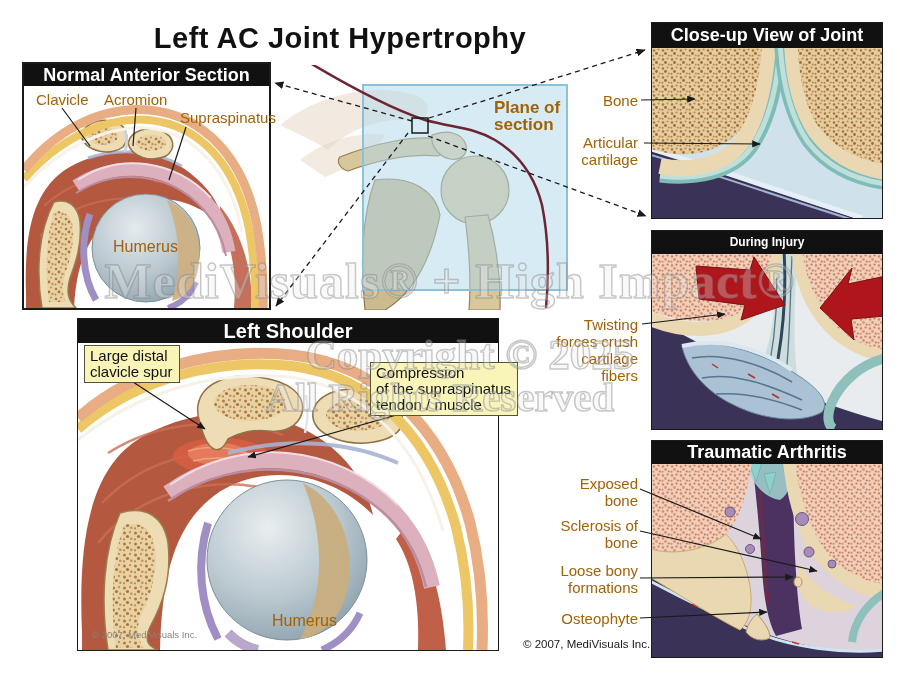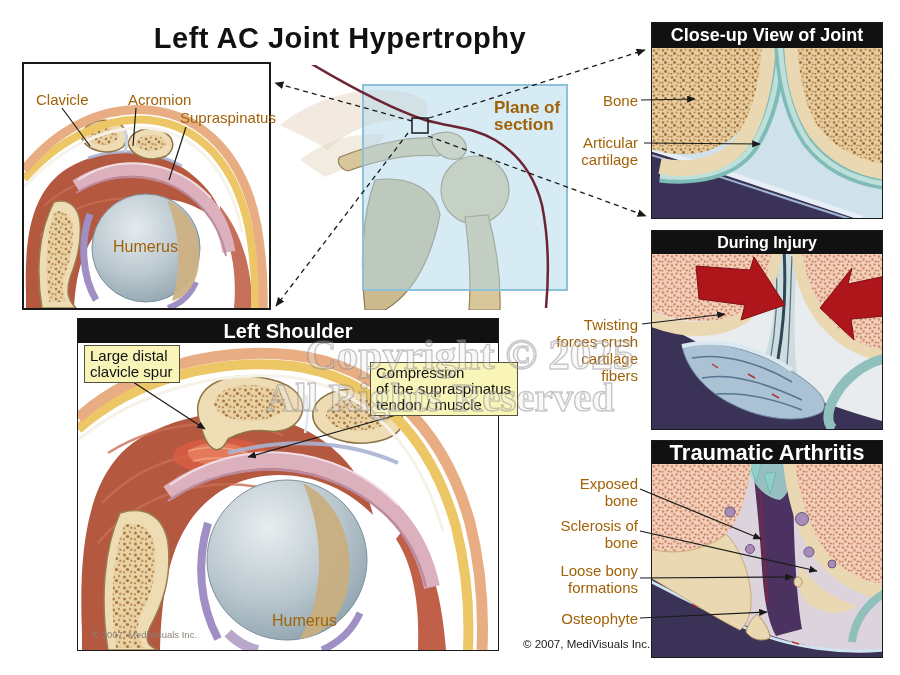--- a/index.html
+++ b/index.html
@@ -25,20 +25,21 @@
   #overlay{position:absolute;left:0;top:0;z-index:5;pointer-events:none;}
 </style>
 </head>
 <body>
 
 <div id="canvas">
 
   <div class="abs title" style="left:100px;top:22px;width:480px;">Left AC Joint Hypertrophy</div>
 
   <div class="panel" style="left:22px;top:62px;width:245px;height:244px;">
+    <div class="phead" style="height:22px;line-height:22px;font-size:18px;">Normal Anterior Section</div>
     <svg class="art" style="top:22px;" width="245" height="222" viewBox="0 0 245 222">
       <defs>
         <pattern id="nspk" width="10" height="10" patternUnits="userSpaceOnUse">
           <rect width="10" height="10" fill="#e8d2a4"></rect>
           <circle cx="2" cy="3" r="1.3" fill="#ad7b44"></circle>
             <circle cx="7" cy="1.5" r="1.1" fill="#c2955d"></circle>
           <circle cx="5" cy="6" r="1.4" fill="#a97640"></circle>
             <circle cx="8.5" cy="8" r="1.2" fill="#c29058"></circle>
           <circle cx="1.5" cy="8.5" r="1" fill="#b8854e"></circle>
         </pattern>
@@ -74,21 +75,21 @@
       <path d="M104,57 C107,45 123,39 138,45 C151,51 152,63 142,70 C127,77 107,71 104,57 Z" fill="#eedcb4" stroke="#8f7448" stroke-width="1.5"></path>
       <ellipse cx="127" cy="57" rx="15" ry="8" fill="url(#nspk)"></ellipse>
       <path d="M101,44 C103,52 103,60 101,66" stroke="#c9d2dd" stroke-width="3" fill="none"></path>
 
       <path d="M0,101 C34,64 80,39 124,42 C172,47 206,86 218,146" stroke="#f7f3ea" stroke-width="3" fill="none"></path>
       <path d="M0,93 C32,56 78,30 125,34 C176,39 212,79 225,143 C230,172 232,196 231,222" stroke="#edc765" stroke-width="8" fill="none"></path>
       <path d="M0,84 C30,46 75,20 125,24 C180,29 220,72 233,140 C238,170 240,195 239,222" stroke="#e9ad83" stroke-width="9" fill="none"></path>
     </svg>
   </div>
   <div class="lbl" style="left:36px;top:91px;">Clavicle</div>
-  <div class="lbl" style="left:128px;top:91px;">Acromion</div>
+  <div class="lbl" style="left:104px;top:91px;">Acromion</div>
   <div class="lbl" style="left:160px;top:109px;margin-left:20px;">Supraspinatus</div>
   <div class="lbl" style="left:113px;top:238px;font-size:16px;">Humerus</div>
 
   <svg class="art" style="left:280px;top:65px;" width="300" height="245" viewBox="0 0 300 245">
 
     <path d="M0,60 C40,28 95,18 135,30 C150,36 152,48 140,56 C110,50 70,62 48,85 C28,72 10,66 0,60 Z" fill="#e7d9c6" opacity="0.55"></path>
     <path d="M20,95 C45,75 80,66 105,70 C95,90 70,102 45,112 Z" fill="#e2d2bd" opacity="0.45"></path>
 
     <path d="M95,115 C130,110 155,125 160,150 C150,200 130,230 105,245 L85,245 C80,200 82,150 95,115 Z" fill="#cdbb90" stroke="#8d7a55" stroke-width="1.2"></path>
 
@@ -135,21 +136,21 @@
       <path d="M128,-6 C130,32 138,68 156,94 C176,120 205,132 234,136" stroke="#bfe0da" stroke-width="5" fill="none"></path>
       <path d="M140,-6 C141,28 148,60 164,84 C182,108 208,120 234,124" stroke="#ead8b2" stroke-width="16" fill="none"></path>
       <path d="M146,-4 L234,-4 L234,116 C204,112 178,98 162,72 C152,52 146,24 146,-4 Z" fill="url(#cspk)"></path>
     </svg>
   </div>
   <div class="lbl r" style="left:560px;top:92px;width:78px;">Bone</div>
   <div class="lbl r ml" style="left:545px;top:134px;width:93px;">Articular
 cartilage</div>
 
   <div class="panel panel-thin" style="left:651px;top:230px;width:230px;height:198px;">
-    <div class="phead" style="height:23px;line-height:23px;font-size:16px;">During Injury</div>
+    <div class="phead" style="height:23px;line-height:23px;font-size:12px;">During Injury</div>
     <svg class="art" style="top:23px;" width="230" height="175" viewBox="0 0 230 175">
       <defs>
         <pattern id="pspk" width="9" height="9" patternUnits="userSpaceOnUse">
           <rect width="9" height="9" fill="#f2cfba"></rect>
           <circle cx="2" cy="2.5" r="1.3" fill="#d08a68"></circle>
             <circle cx="6.5" cy="1.5" r="1.1" fill="#c17a5c"></circle>
           <circle cx="4.5" cy="5.5" r="1.4" fill="#d99477"></circle>
             <circle cx="7.8" cy="7.5" r="1.1" fill="#c17a5c"></circle>
           <circle cx="1.5" cy="7.8" r="1" fill="#d08a68"></circle>
         </pattern>
@@ -177,21 +178,21 @@
       <polygon points="44,12 98,16 102,3 133,51 89,66 93,51 47,45" fill="#ae161c" stroke="#7d0f14"></polygon>
       <polygon points="234,22 196,30 200,14 168,54 202,86 199,65 234,62" fill="#ae161c" stroke="#7d0f14"></polygon>
     </svg>
   </div>
   <div class="lbl r ml" style="left:545px;top:316px;width:93px;">Twisting
 forces crush
 cartilage
 fibers</div>
 
   <div class="panel panel-thin" style="left:651px;top:440px;width:230px;height:216px;">
-    <div class="phead" style="height:23px;line-height:23px;font-size:22px;">Traumatic Arthritis</div>
+    <div class="phead" style="height:23px;line-height:23px;font-size:18px;">Traumatic Arthritis</div>
     <svg class="art" style="top:23px;" width="230" height="193" viewBox="0 0 230 193">
       <rect width="230" height="193" fill="#ddd3dc"></rect>
 
       <path d="M-4,112 C30,130 60,146 95,162 C140,182 190,190 234,186 L234,193 L-4,193 Z" fill="#3b3257"></path>
       <path d="M-4,110 C30,128 60,144 95,160" stroke="#e8c4cc" stroke-width="4" fill="none"></path>
       <path d="M-4,116 C30,134 62,150 98,166 C140,184 190,190 234,186" stroke="#cfe4f0" stroke-width="3" fill="none"></path>
       <path d="M40,140 L46,143 M80,158 L87,161 M140,178 L147,180" stroke="#c2303a" stroke-width="1.5"></path>
 
       <path d="M100,-4 C104,30 108,70 110,105 C112,135 116,158 124,172 L150,165 C144,130 140,60 142,-4 Z" fill="#4c3260"></path>
       <path d="M108,20 C110,60 112,100 116,140" stroke="#6e2a4a" stroke-width="3" fill="none"></path>
@@ -321,16 +322,17 @@
       <path d="M642,324 L725,314" marker-end="url(#ah)"></path>
       <path d="M640,489 L761,539" marker-end="url(#ah)"></path>
       <path d="M640,531 L817,571" marker-end="url(#ah)"></path>
       <path d="M640,578 L793,577" marker-end="url(#ah)"></path>
       <path d="M640,618 L767,612" marker-end="url(#ah)"></path>
       <path d="M130,380 L205,429" marker-end="url(#ah)"></path>
       <path d="M407,412 L248,457" marker-end="url(#ah)"></path>
     </g>
   </svg>
 
+  <div class="wm" style="left:0;top:252px;width:900px;font-size:50px;letter-spacing:1px;">MediVisuals® + High Impact®</div>
   <div class="wm" style="left:20px;top:330px;width:900px;font-size:43px;">Copyright © 2025</div>
   <div class="wm" style="left:-10px;top:373px;width:900px;font-size:41px;">All Rights Reserved</div>
 
 </div>
 
 </body></html>

